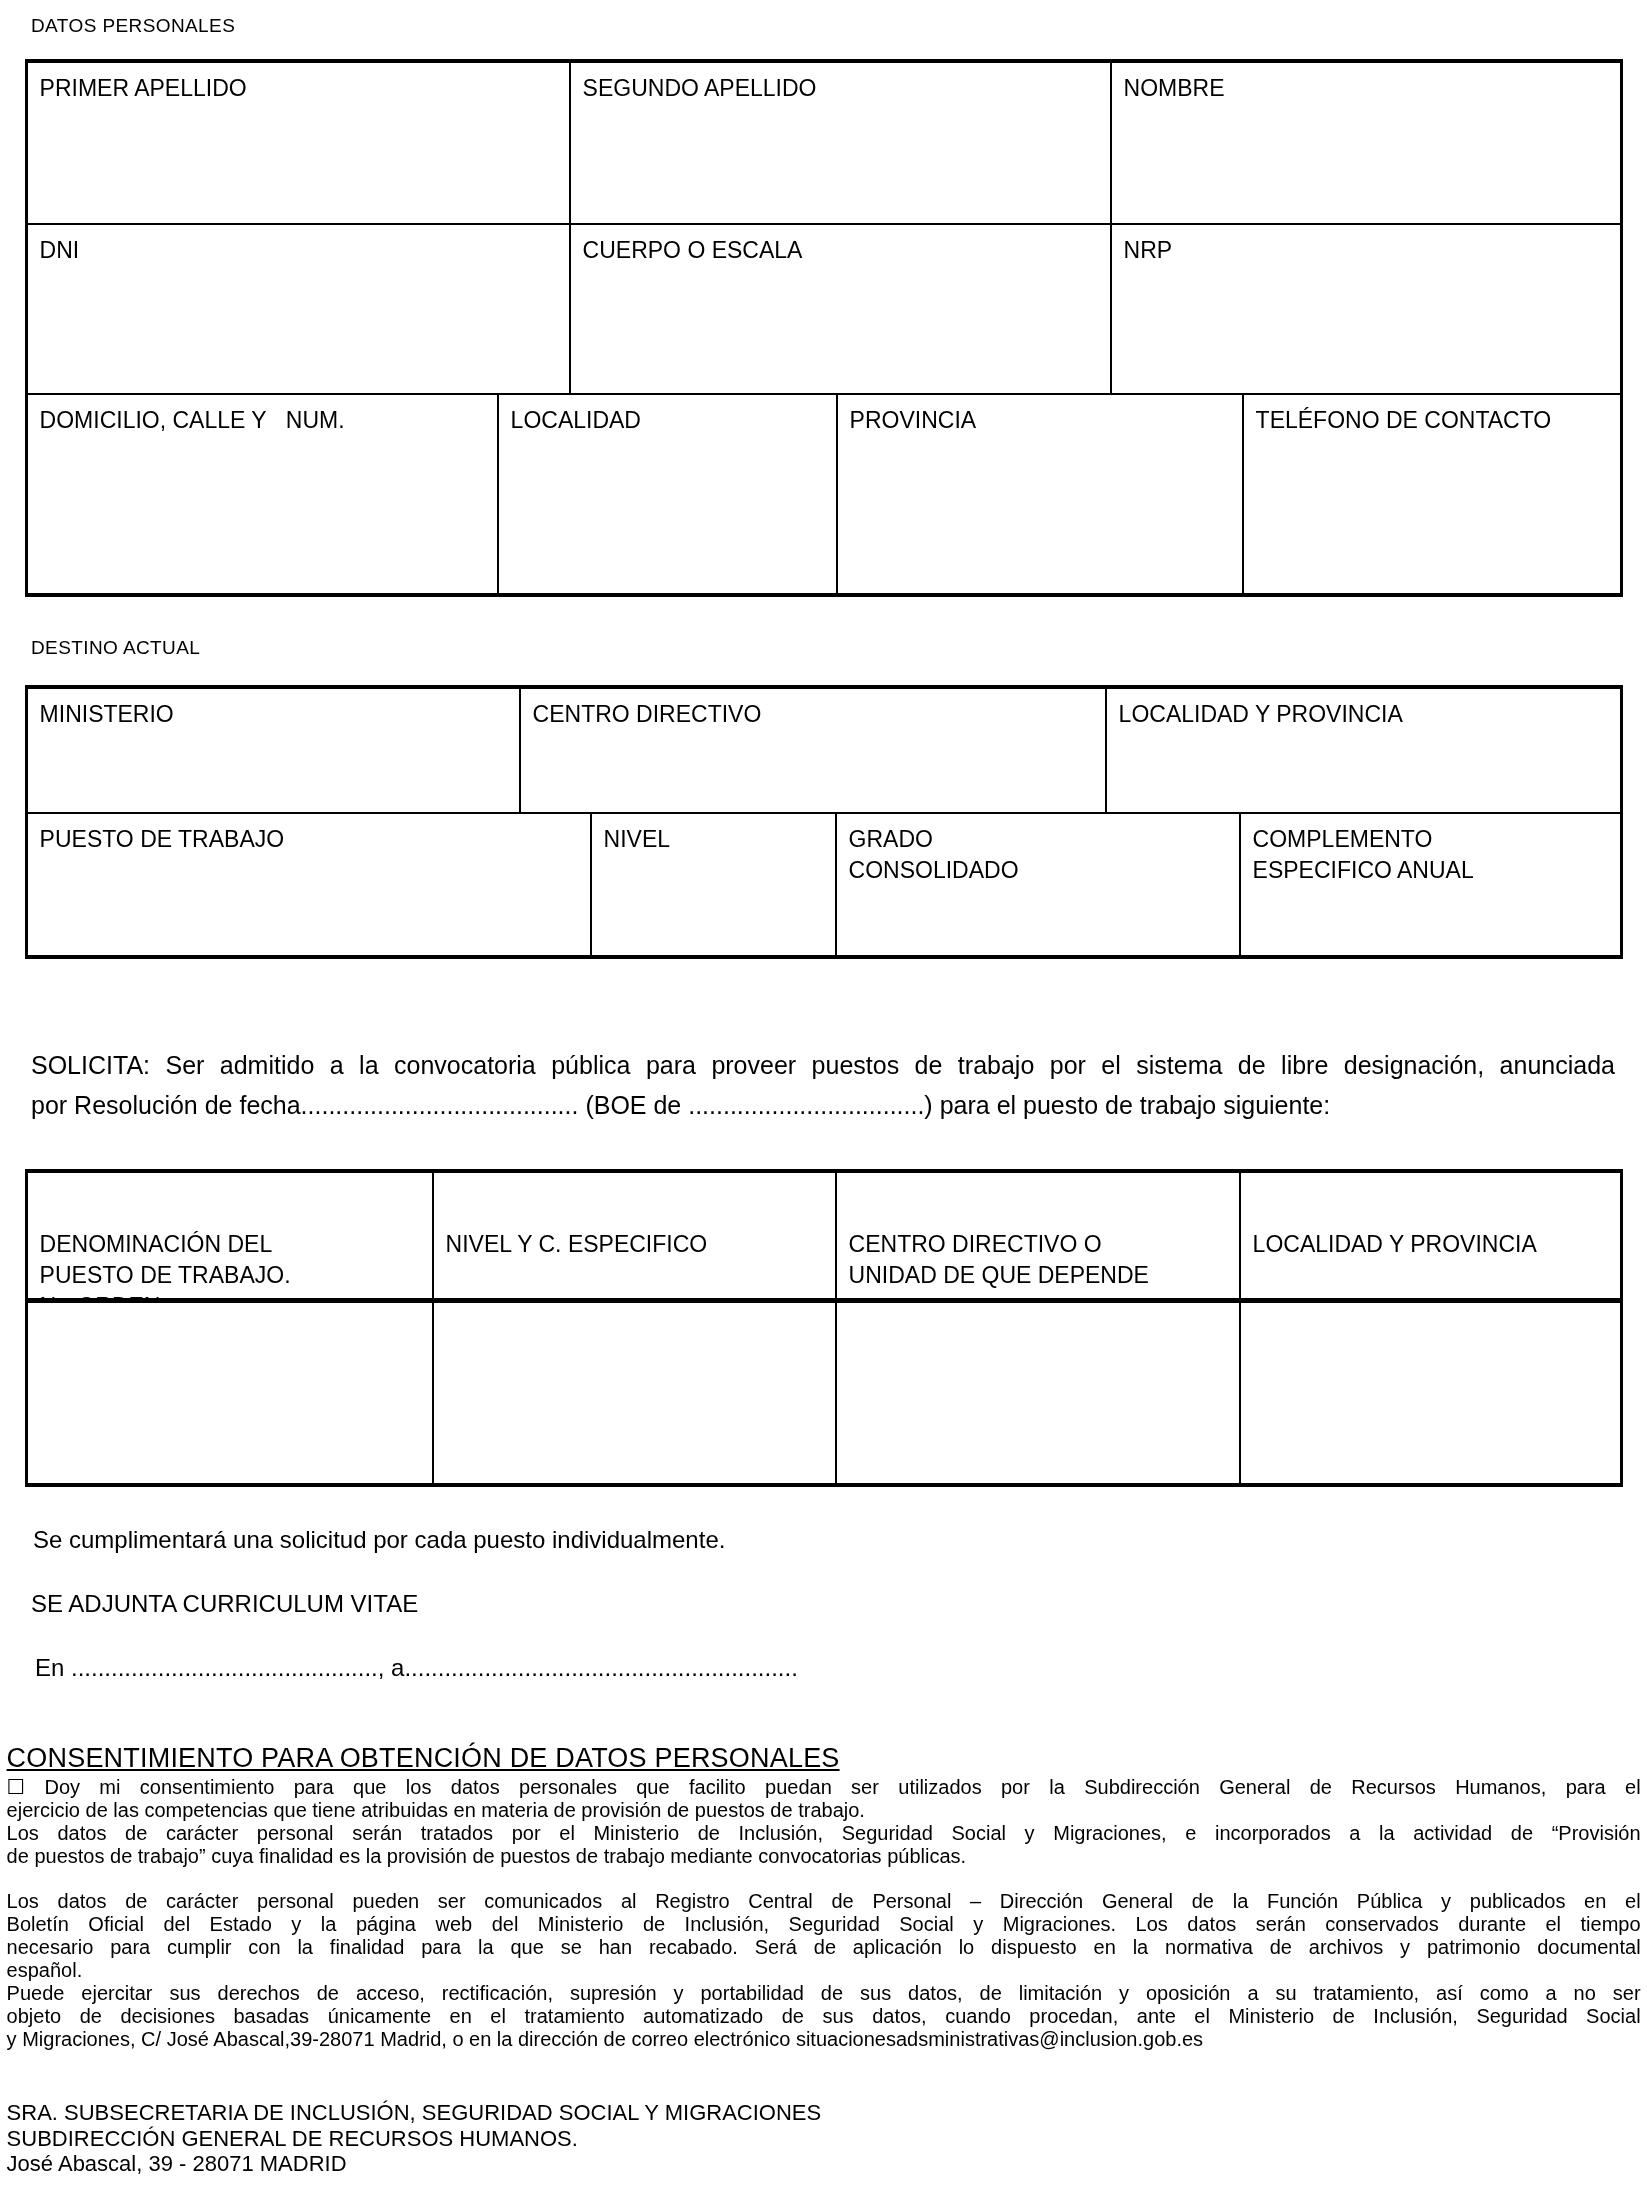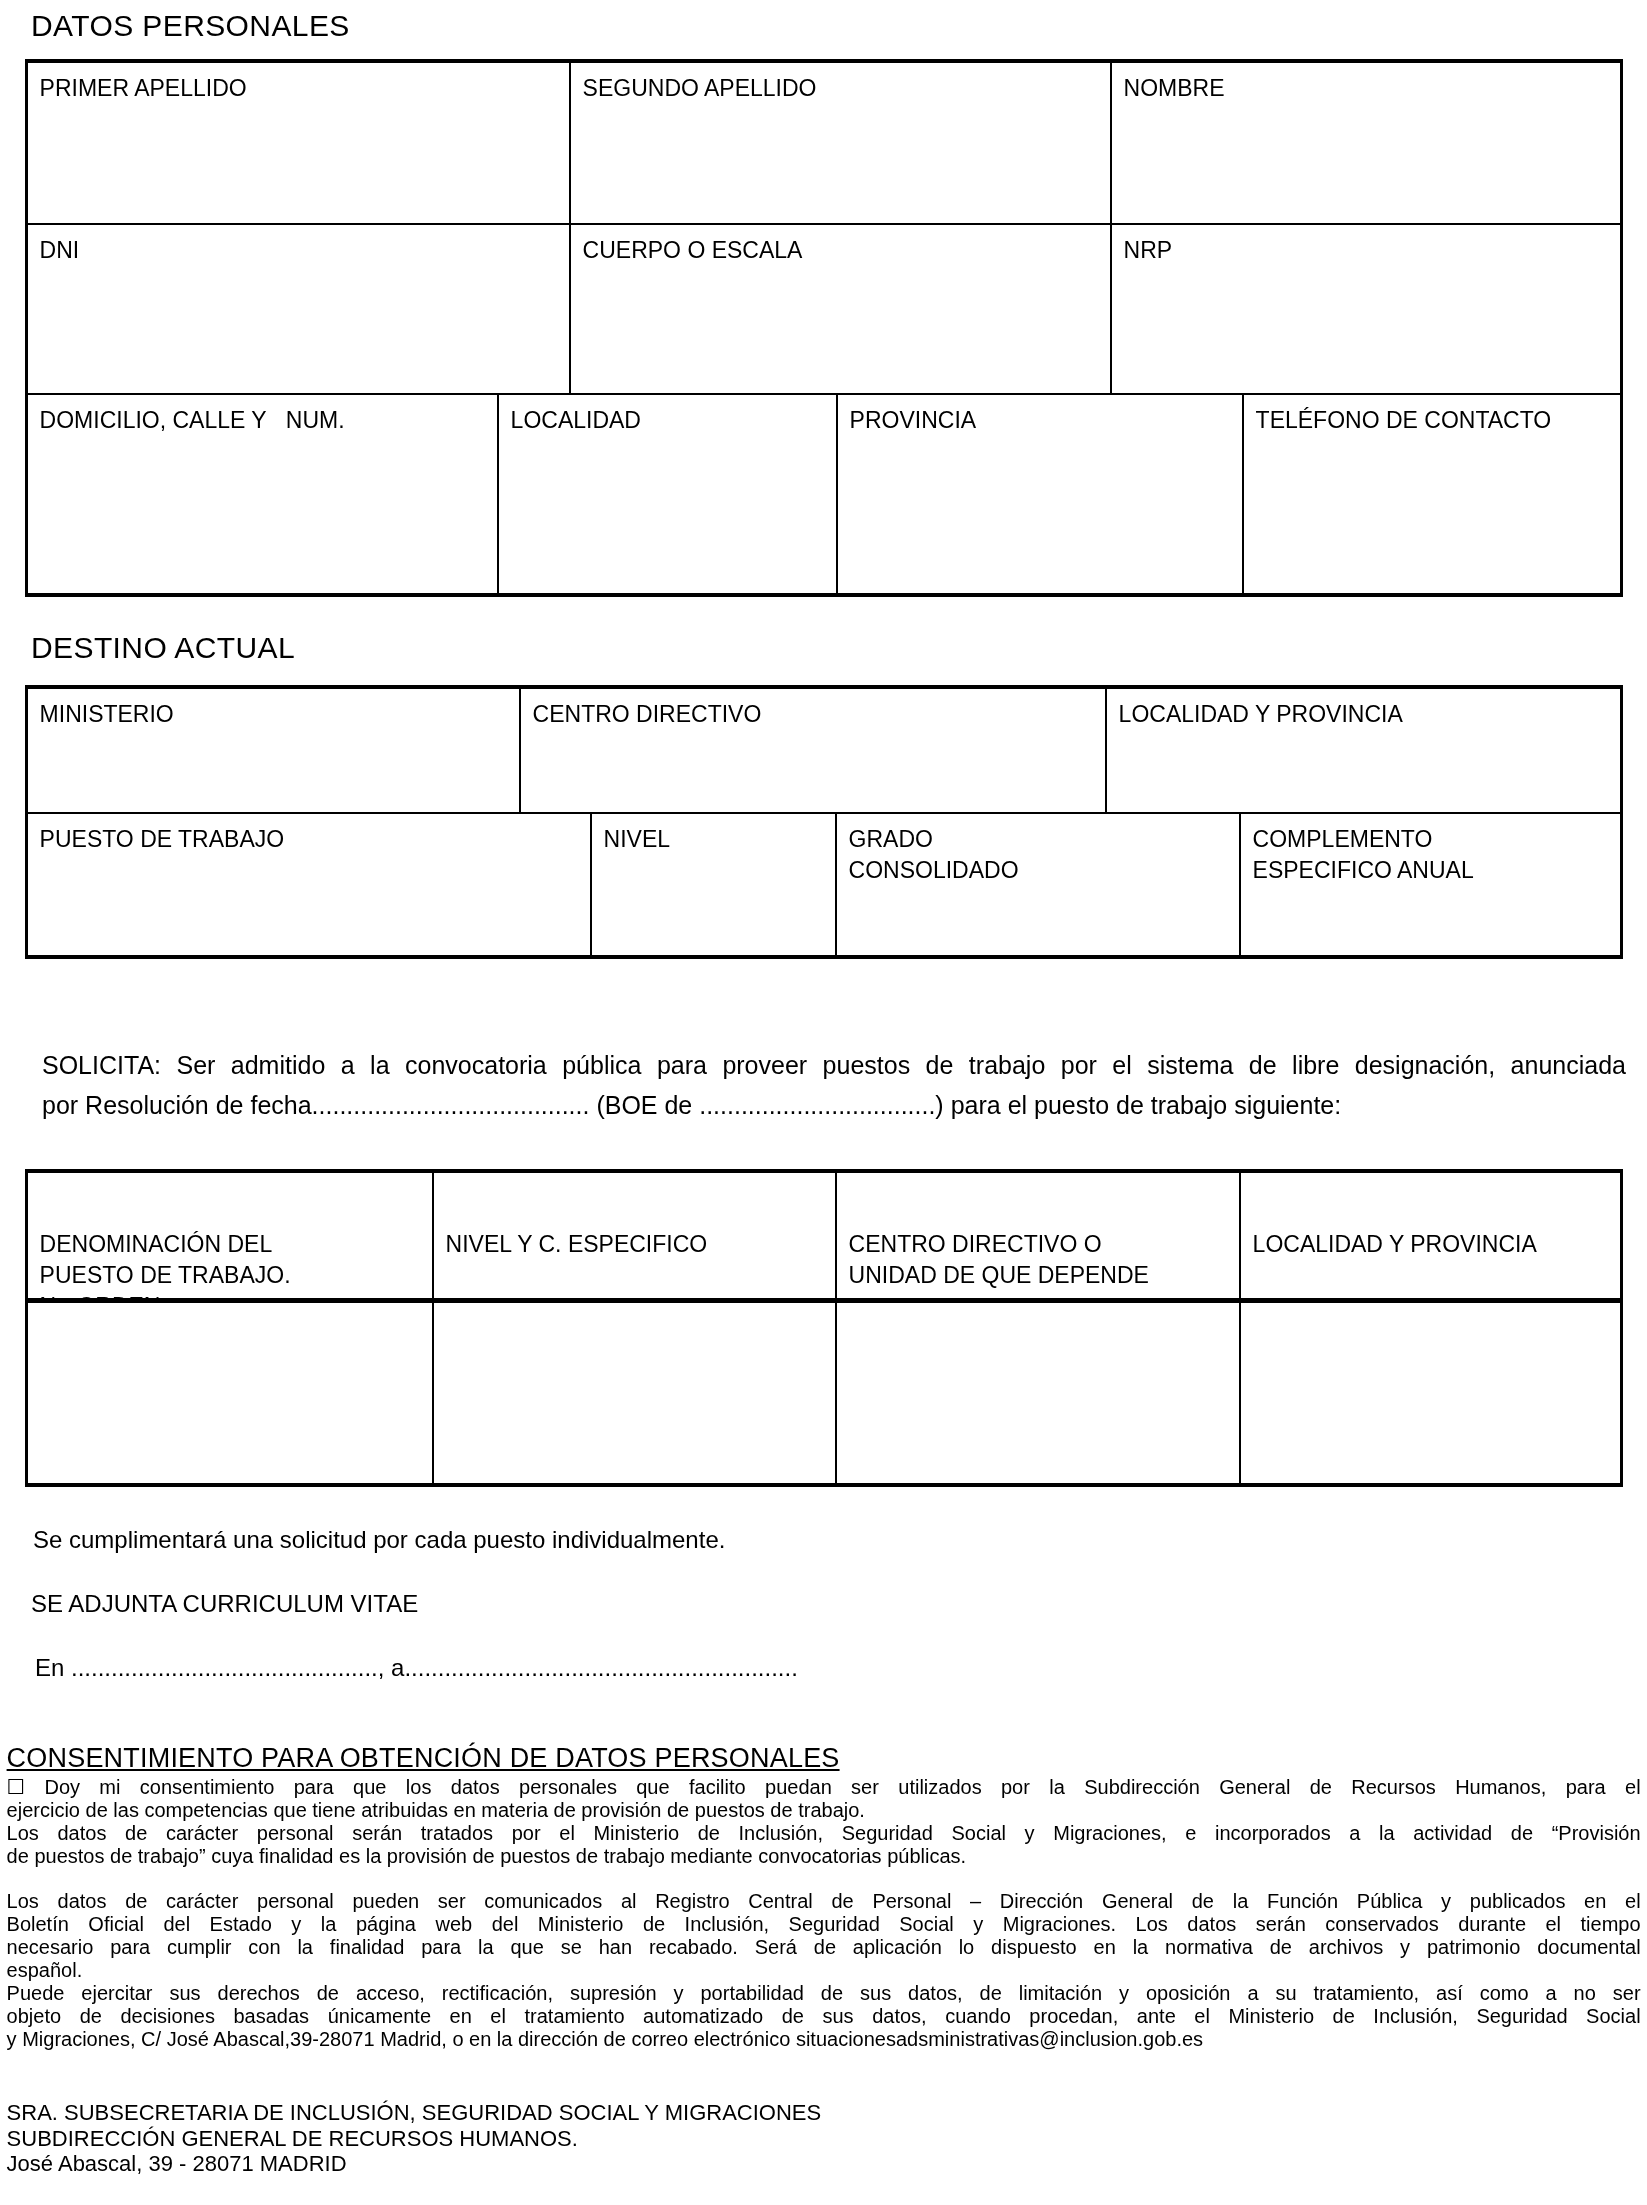--- a/index.html
+++ b/index.html
@@ -1,33 +1,33 @@
 <!DOCTYPE html>
 <html style="font-size:13.2px"><head>
 <meta charset="utf-8">
 <style>
   html,body { margin:0; padding:0; background:#fff; }
   .page {
     position:relative; width:1647px; height:2205px; background:#ffffff;
     font-family:"Liberation Sans", sans-serif; color:#000; overflow:hidden;
   }
-  .sec-title { position:absolute; font-size:30px; line-height:28px; letter-spacing:0.4px; }
+  .sec-title { position:absolute; font-size:19px; line-height:28px; letter-spacing:0.4px; }
   
   .tbl { position:absolute; left:25px; width:1598px; box-sizing:border-box;
          border:3.3px solid #000; border-top-width:4.1px; border-bottom-width:4.1px; background:#fff; }
   .trow { display:flex; border-bottom:2.5px solid #000; box-sizing:border-box; }
   .trow:last-child { border-bottom:none; }
   .tbl3 .trow.hdr { border-bottom:5px solid #000; }
   .tcell { box-sizing:border-box; border-right:2.5px solid #000; padding:10px 11.6px;
            font-size:23px; line-height:31px; overflow:hidden; }
   .tcell:last-child { border-right:none; }
   .tbl3 .hdr .tcell { padding-top:56px; }
   
   .freetext { position:absolute; font-size:24px; line-height:33px; }
-  .solicita { position:absolute; left:42px; top:1045px; width:1584px;
+  .solicita { position:absolute; left:31px; top:1045px; width:1584px;
               font-size:25px; line-height:40px; }
   .jline { text-align:justify; text-align-last:justify; }
   .consent { position:absolute; left:6.6px; top:1744px; width:1634px; }
   .consent-title { font-size:27px; line-height:28px; margin-bottom:2.5px; letter-spacing:0.2px;text-decoration:underline; }
   .cline { font-size:20px; line-height:23px; }
   .gap-top { margin-top:22px; }
   .cbox { display:inline; font-size:20.6px; }
   .footer { position:absolute; left:6.6px; top:2100px; }
   .fline { font-size:22px; line-height:25.6px; }
 </style>

